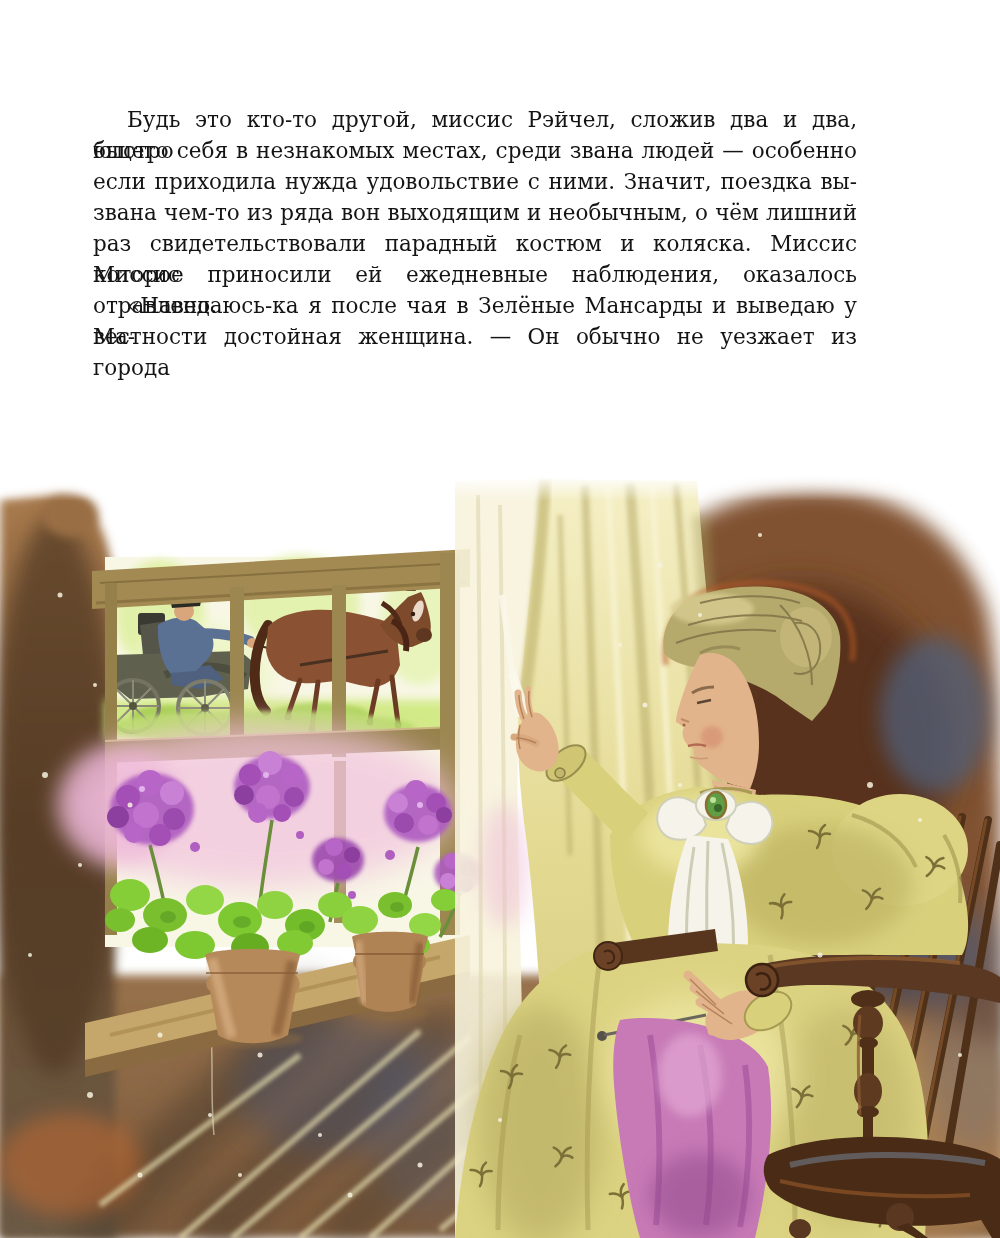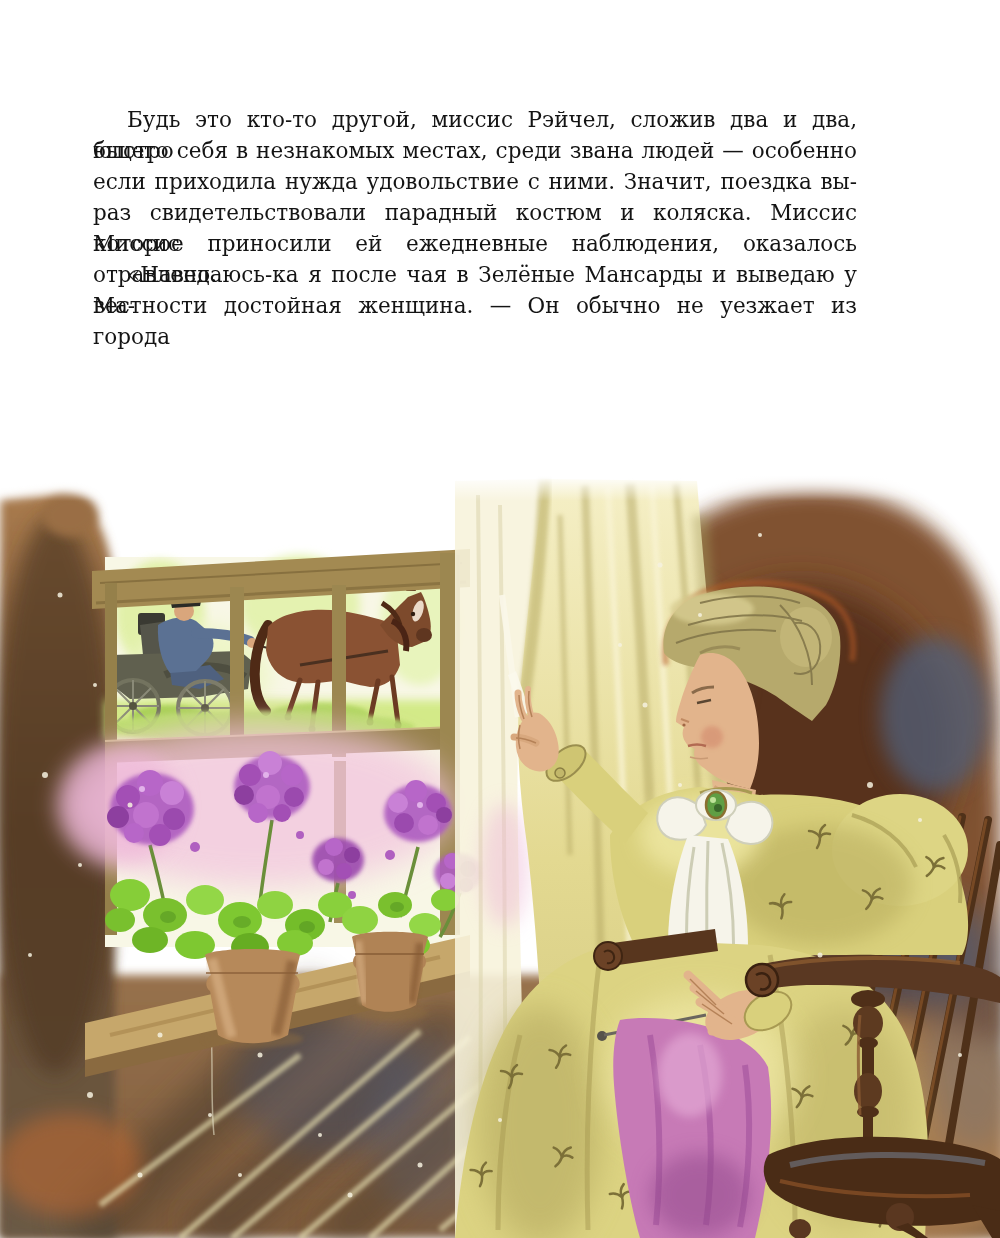--- a/index.html
+++ b/index.html
@@ -23,20 +23,21 @@
   }
   .illustration svg{display:block;}
 </style>
 </head>
 <body>
 
 <div class="text-block">
   <div class="line indent">Будь это кто-то другой, миссис Рэйчел, сложив два и два, быстро</div>
   <div class="line">ющего себя в незнакомых местах, среди звана людей — особенно</div>
   <div class="line">если приходила нужда удовольствие с ними. Значит, поездка вы-</div>
+  <div class="line">звана чем-то из ряда вон выходящим и необычным, о чём лишний</div>
   <div class="line">раз свидетельствовали парадный костюм и коляска. Миссис Миссис</div>
   <div class="line">которое приносили ей ежедневные наблюдения, оказалось отравлено.</div>
   <div class="line indent">«Наведаюсь-ка я после чая в Зелёные Мансарды и выведаю у Ма-</div>
   <div class="line">вестности достойная женщина. — Он обычно не уезжает из города</div>
 </div>
 
 <div class="illustration">
 <svg width="1000" height="763" viewBox="0 0 1000 763" preserveAspectRatio="none" xmlns="http://www.w3.org/2000/svg">
   <defs>
     <filter id="b2" x="-30%" y="-30%" width="160%" height="160%">

